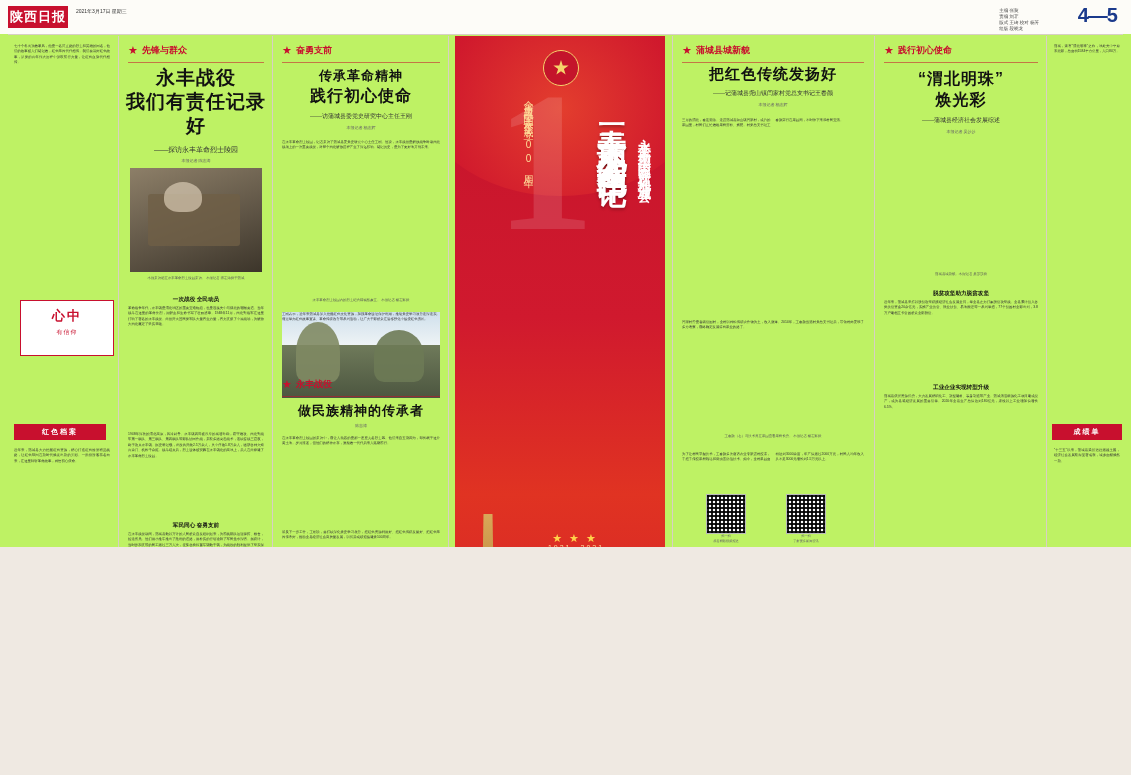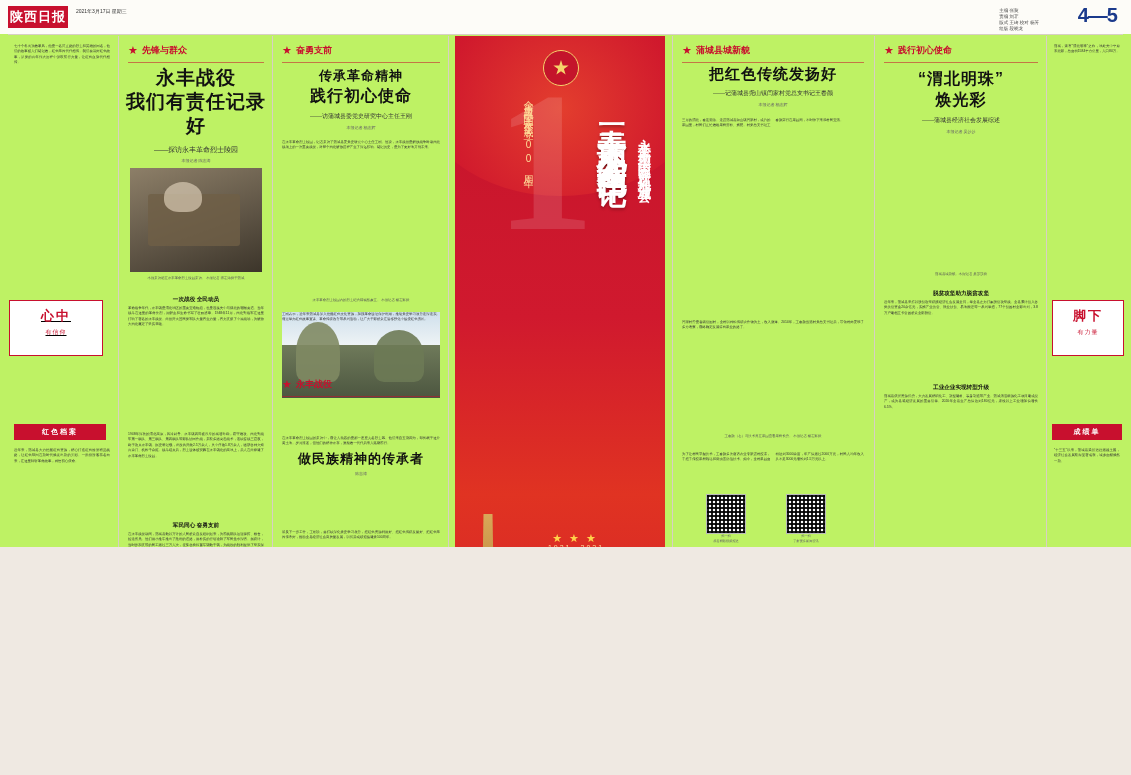--- a/index.html
+++ b/index.html
@@ -106,21 +106,21 @@
   <div class="vrule" style="left:118px;"></div>
   <div class="vrule" style="left:272px;"></div>
   <div class="vrule" style="left:448px;"></div>
   <div class="vrule" style="left:672px;"></div>
   <div class="vrule" style="left:874px;"></div>
   <div class="vrule" style="left:1046px;"></div>
 
   <div class="col" style="left:14px;top:44px;width:96px;">
     <div class="body-text">七十个冬天顶着寒风，他是一名留正路的烈士和英雄的同名，他们的故事被人们铭记着，红色基因代代相传。我们要讲好红色故事，从党的百年伟大历程中汲取前行力量，让红色血脉代代相传。</div>
   </div>
-  <div class="redbox" style="left:9px;top:300px;width:92px;height:54px;text-decoration:underline;">
+  <div class="redbox" style="left:20px;top:300px;width:92px;height:54px;">
     <div class="t1">心中</div>
     <div class="t2">有信仰</div>
   </div>
   <div class="tagbox" style="left:14px;top:424px;width:92px;">红色档案</div>
   <div class="col" style="left:14px;top:448px;width:96px;height:225px;">
     <div class="body-text">近年来，蒲城县大力挖掘红色资源，精心打造红色旅游精品线路，让红色基因在新时代焕发出新的光彩。一批批游客慕名而来，在这里聆听革命故事，感悟初心使命。</div>
   </div>
   <div class="col" style="left:14px;top:666px;width:96px;">
     <div class="caption" style="text-align:right">本报记者 陈志涛</div>
   </div>
@@ -188,21 +188,21 @@
   </div>
   <div class="col body-text" style="left:282px;top:312px;width:158px;height:48px;">王刚表示，近年来蒲城县深入挖掘红色文化资源，加强革命遗址保护利用，推动党史学习教育走深走实。通过举办红色故事宣讲、革命传统教育等系列活动，让广大干部群众在潜移默化中接受红色洗礼。</div>
 
   <div class="col" style="left:282px;top:378px;width:158px;">
     <div class="kicker">
       <span class="star">★</span>
       <span>永丰战役</span>
     </div>
   </div>
   <div class="kicker-line" style="left:282px;top:396px;width:158px;"></div>
-  <div class="col" style="left:280px;top:402px;width:162px;margin-top:48px;">
+  <div class="col" style="left:280px;top:402px;width:162px;">
     <div class="headline" style="font-size:13px;line-height:18px">做民族精神的传承者</div>
     <div class="byline">陈志涛</div>
   </div>
   <div class="col body-text" style="left:282px;top:436px;width:158px;height:88px;">在永丰革命烈士陵园的采访中，最让人动容的是那一座座无名烈士墓。他们来自五湖四海，却长眠于这片黄土地。岁月流逝，但他们的精神永存，激励着一代代后来人砥砺前行。</div>
   <div class="col body-text" style="left:282px;top:530px;width:158px;height:18px;">谈及下一步工作，王刚说，要持续深化党史学习教育，把红色资源利用好、把红色传统发扬好、把红色基因传承好，推动全县经济社会高质量发展，以优异成绩迎接建党100周年。</div>
 
   <div class="photo" style="left:284px;top:554px;width:132px;height:120px;">
     <div class="ph-sky" style="height:100%"></div>
     <div style="position:absolute;left:54px;top:14px;width:18px;height:86px;background:#e8e4dc;border:1px solid #c8c2b6;"></div>
 
@@ -305,23 +305,19 @@
   <div class="col body-text" style="left:884px;top:394px;width:154px;height:146px;">蒲城县依托资源优势，大力发展精细化工、新型建材、装备制造等产业。蒲城清洁能源化工项目建成投产，成为县域经济发展的重要引擎。2020年全县生产总值达到180亿元，规模以上工业增加值增长6.5%。</div>
   <div class="col" style="left:884px;top:544px;width:154px;">
     <div class="sec-title">传统农业迈向现代农业</div>
   </div>
   <div class="col body-text" style="left:884px;top:558px;width:154px;height:186px;">作为农业大县，蒲城县坚持走现代农业发展道路。全县酥梨种植面积38万亩，年产量60万吨，是全国最大的酥梨生产基地之一。蒲城酥梨先后获得国家地理标志产品保护等荣誉。</div>
   <div class="col" style="left:884px;top:748px;width:154px;">
     <div class="caption" style="text-align:right">（本版照片均为资料照片）</div>
   </div>
 
   <div class="col body-text" style="left:1054px;top:44px;width:66px;height:248px;">蒲城，素有“渭北明珠”之称，地处关中平原东北部，总面积1584平方公里，人口80万。</div>
-  <div class="redbox" style="left:1052px;top:300px;width:70px;height:54px;">
-    <div class="t1">脚下</div>
-    <div class="t2">有力量</div>
-  </div>
   <div class="tagbox" style="left:1052px;top:424px;width:70px;">成绩单</div>
   <div class="col body-text" style="left:1054px;top:448px;width:66px;height:220px;">“十三五”以来，蒲城县紧扣追赶超越主题，经济社会发展取得显著成就，城乡面貌焕然一新。</div>
   <div class="col" style="left:1054px;top:672px;width:66px;">
     <div class="caption" style="text-align:right">本报记者 吴莎莎整理</div>
   </div>
 
 </div>
 
 </body></html>

